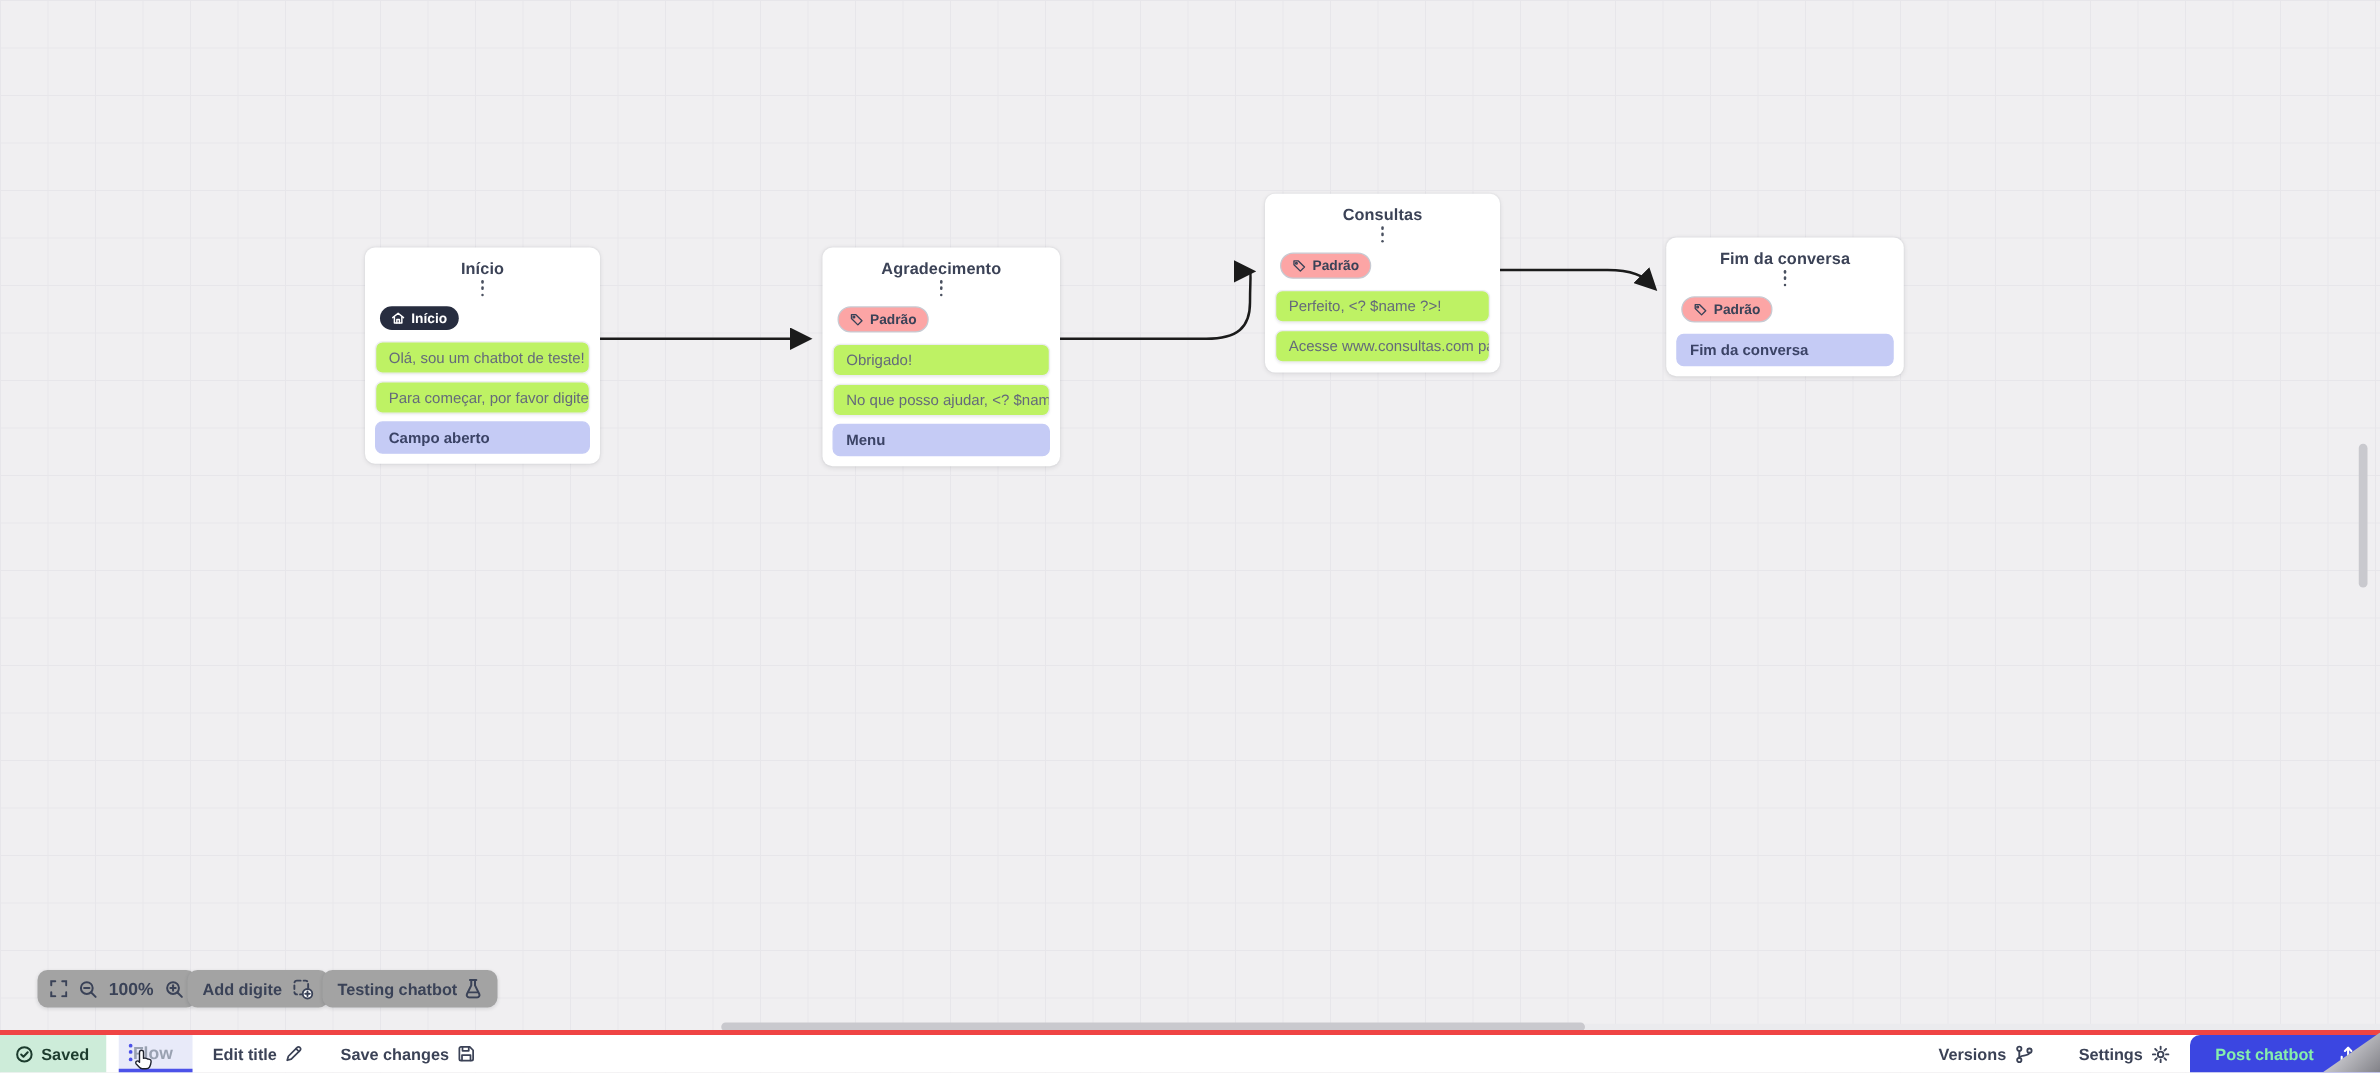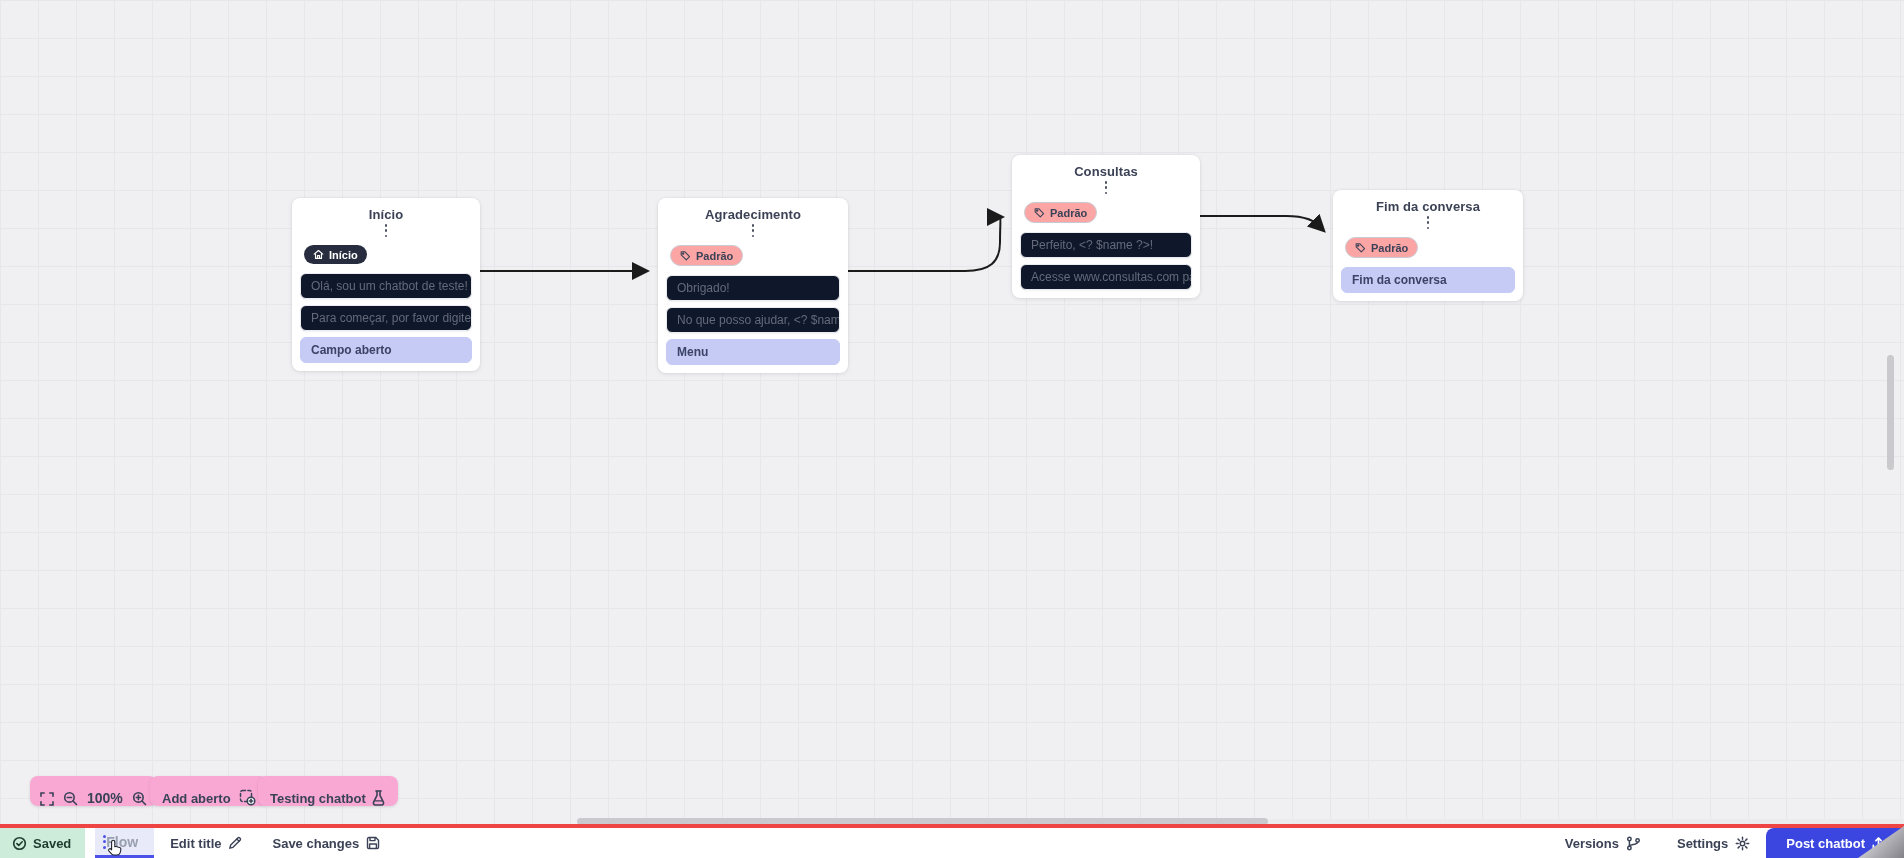--- a/index.html
+++ b/index.html
@@ -31,30 +31,30 @@
   .dots i{width:2.8px;height:2.8px;border-radius:50%;background:#4a5160;display:block;}
   .badge{
     display:inline-flex;align-items:center;gap:5px;height:19px;padding:0 9px;
     border-radius:11px;font-size:11px;font-weight:700;margin:6px 0 9px 12px;
   }
   .badge.dark{background:#272d3f;color:#fff;}
   .badge.outline{background:#fca5a5;color:#3a4257;border:1.5px solid #c7cad2;}
   .items{margin:0 8px 8px 8px;}
   .item{
     height:24px;line-height:24px;padding:0 10px;border-radius:6px;margin-top:6px;
-    background:#0f172a;border:1px solid #ececf0;box-shadow:0 1px 2px rgba(25,29,40,.06);
+    background:#bef264;border:1px solid #ececf0;box-shadow:0 1px 2px rgba(25,29,40,.06);
     font-size:12px;color:#646a7a;white-space:nowrap;overflow:hidden;cursor:pointer;
   }
   .item:first-child{margin-top:0;}
   .item.input{background:#c5cbf5;border-color:#c5cbf5;color:#3b4366;font-weight:700;box-shadow:none;}
 
   
   .fbtn{
-    position:absolute;top:776px;height:30px;background:#f9a8d4;border-radius:8px;
-    display:flex;align-items:flex-end;box-shadow:0 1px 3px rgba(25,29,40,.12);
+    position:absolute;top:776px;height:30px;background:#a3a3a3;border-radius:8px;
+    display:flex;align-items:center;box-shadow:0 1px 3px rgba(25,29,40,.12);
     font-size:13px;font-weight:700;color:#3a4257;z-index:20;cursor:pointer;
   }
   .zoomgroup{left:30px;padding:0 10px;gap:9px;}
   .addblock{left:150px;padding:0 12px;gap:8px;}
   .testing{left:258px;padding:0 12px;gap:5px;}
   .zoomgroup .pct{font-size:14px;}
   .icbtn{display:flex;align-items:center;cursor:pointer;}
 
   
   .hscroll{position:absolute;left:577px;top:818px;width:691px;height:7px;border-radius:4px;background:#c9c9ce;z-index:15;}
@@ -78,21 +78,21 @@
   .flowtab .tdots{display:flex;flex-direction:column;gap:2.5px;}
   .flowtab .tdots i{width:3px;height:3px;border-radius:50%;background:#4c52e9;display:block;}
   .flowtab .tlabel{font-size:14px;font-weight:700;color:#99a1b1;}
   .barbtn{display:flex;align-items:center;gap:7px;font-weight:700;cursor:pointer;text-align:right;}
   .edittitle{margin-left:16px;}
   .savechanges{margin-left:30px;}
   .rightgroup{margin-left:auto;display:flex;align-items:stretch;}
   .versions{margin-right:36px;}
   .settings{margin-right:16px;}
   .postbtn{
-    display:flex;align-items:center;gap:6px;background:#3b46e1;color:#ffffff;
+    display:flex;align-items:center;gap:20px;background:#3b46e1;color:#86efac;
     font-size:13px;font-weight:700;padding:0 18px 0 20px;border-radius:8px 0 0 0;cursor:pointer;
   }
   .fold{
     position:absolute;right:0;bottom:0;width:46px;height:32px;z-index:40;
     clip-path:polygon(100% 0, 100% 100%, 0 100%);
     background:linear-gradient(135deg,#e9e9eb 0%,#c0c0c5 45%,#818187 100%);
   }
   .cursor{position:absolute;left:106px;top:838px;z-index:60;pointer-events:none;}
 </style>
 </head>
@@ -225,21 +225,21 @@
     <svg width="15" height="15" viewBox="0 0 14 14" fill="none" stroke="#3a4257" stroke-width="1.5" stroke-linecap="round">
         <circle cx="6" cy="6" r="4.4"></circle>
         <path d="M9.3 9.3 L12.6 12.6"></path>
         <path d="M4 6 H8"></path>
         <path d="M6 4 V8"></path>
       </svg>
   </span>
 </div>
 
 <div class="fbtn addblock">
-  <span>Add aberto</span>
+  <span>Add digite</span>
   <svg width="17" height="17" viewBox="0 0 17 17" fill="none" stroke="#3a4257" stroke-width="1.5" stroke-linecap="round">
     <rect x="1.5" y="1.5" width="11" height="11" rx="2" stroke-dasharray="3 2.4"></rect>
     <circle cx="12" cy="12" r="3.8" fill="#ffffff"></circle>
     <path d="M12 10.2 V13.8"></path>
       <path d="M10.2 12 H13.8"></path>
   </svg>
 </div>
 
 <div class="fbtn testing">
   <span>Testing chatbot</span>

